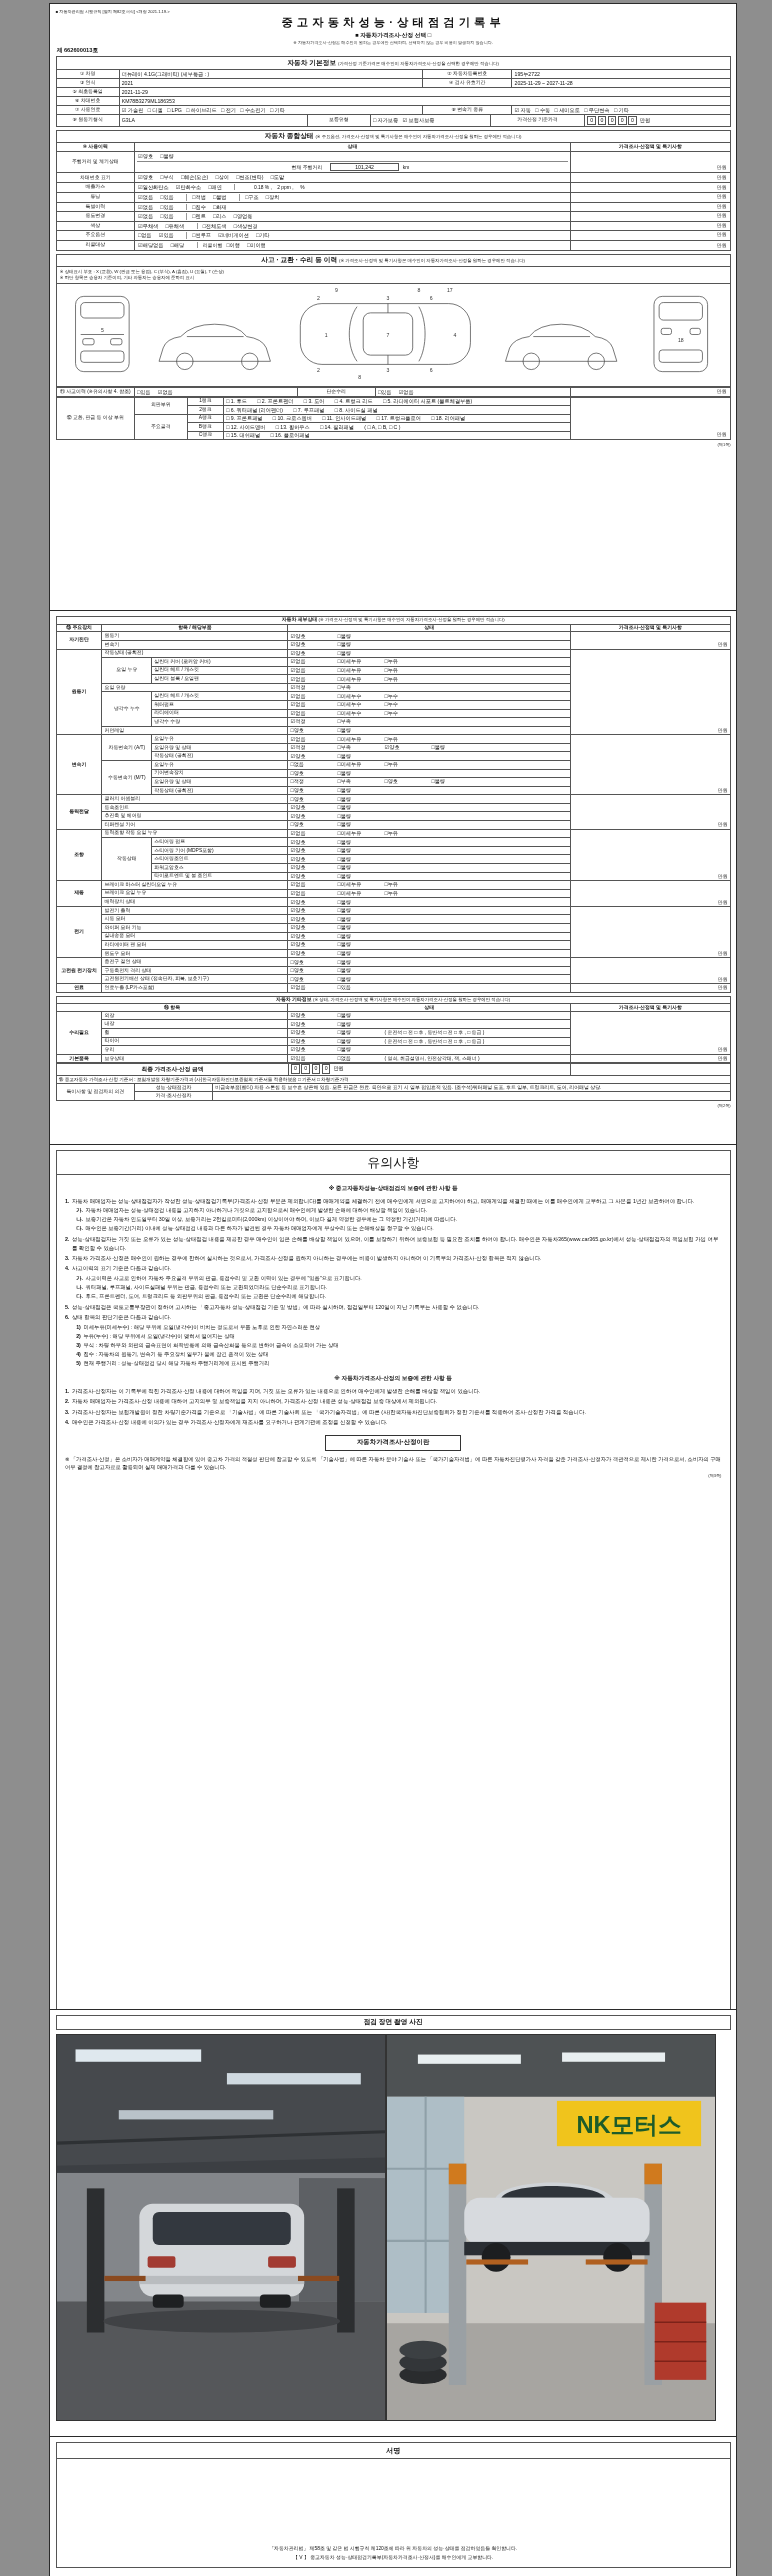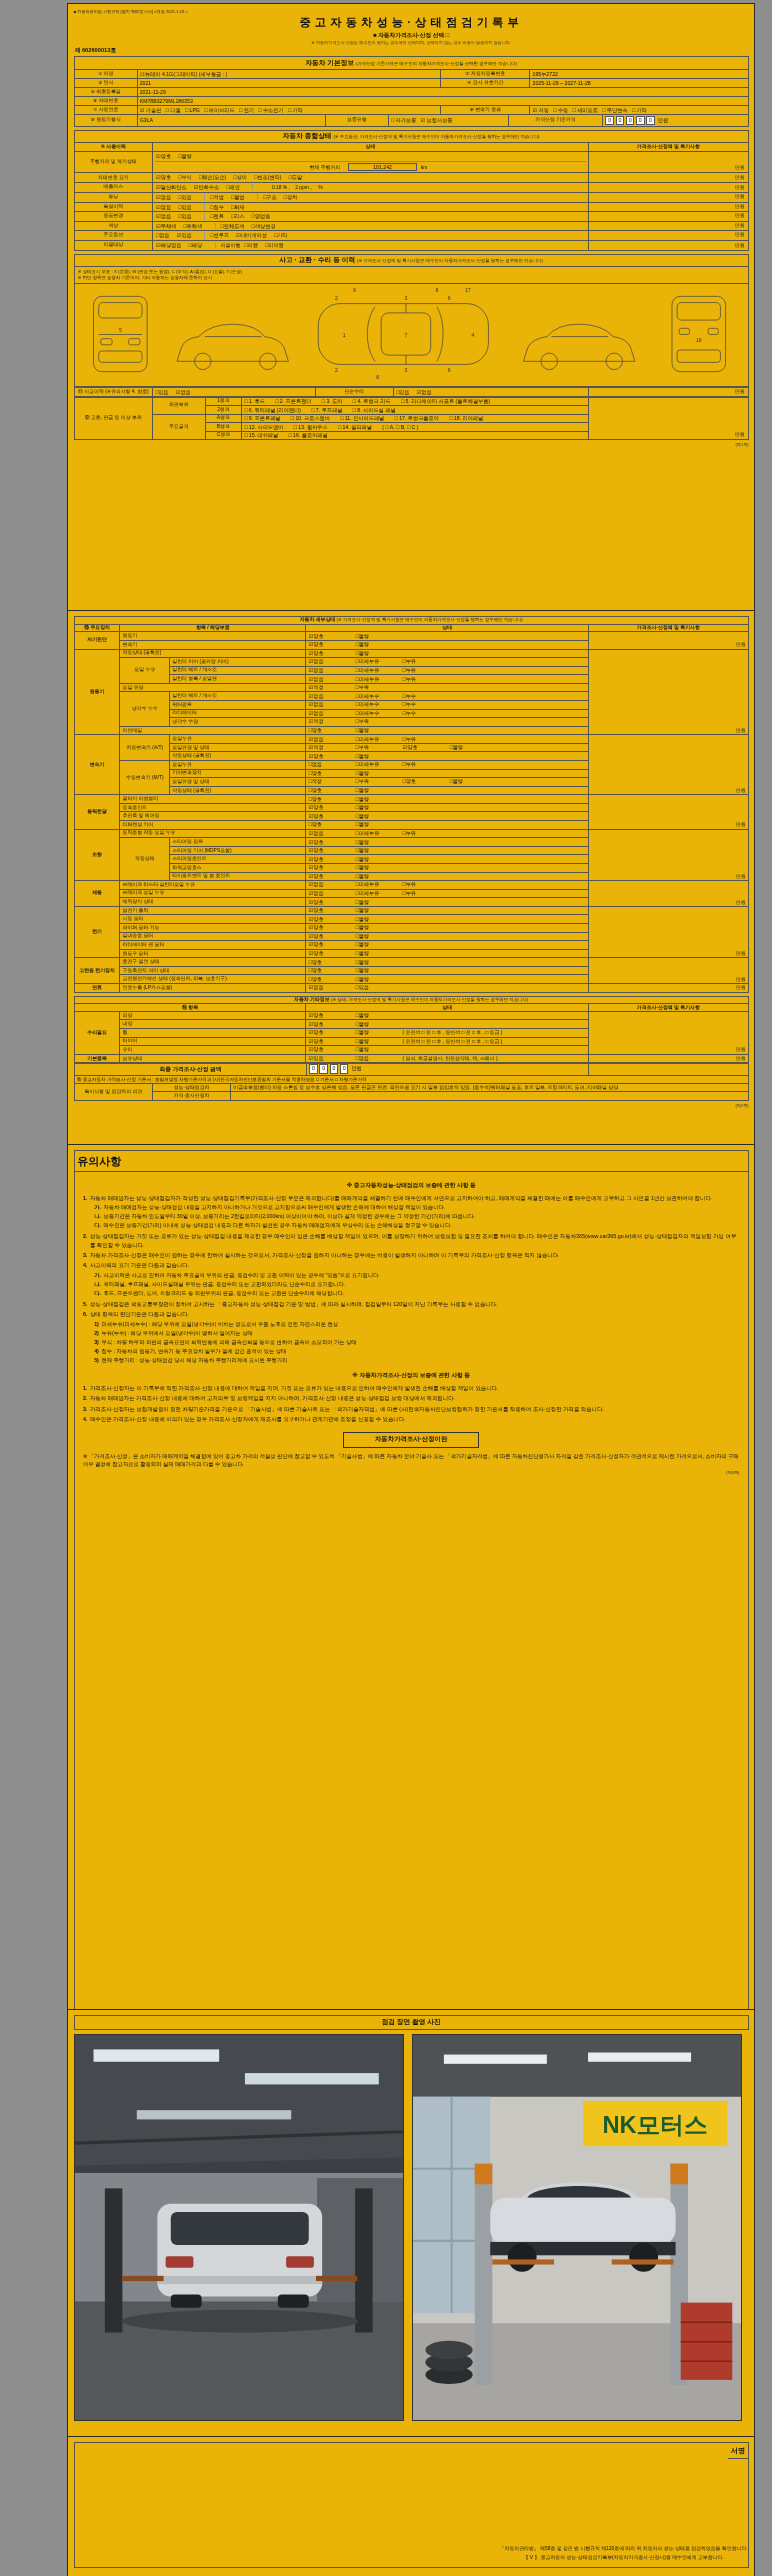--- a/index.html
+++ b/index.html
@@ -1,18 +1,18 @@
 <!DOCTYPE html>
 <html style="font-size:8.2px"><head>
 <meta charset="utf-8">
 <style>
   html,body{margin:0;padding:0;}
   body{width:773px;height:2576px;background:#8e8e8e;font-family:"Liberation Sans","DejaVu Sans",sans-serif;color:#111;}
   .canvas{position:relative;width:773px;height:2576px;overflow:hidden;}
-  .page{position:absolute;left:67px;width:675px;background:#eab308;border:0.5px solid #2a2a2a;padding:5.2px 5.7px;overflow:hidden;}
+  .page{position:absolute;left:49px;width:675px;background:#ffffff;border:0.5px solid #2a2a2a;padding:5.2px 5.7px;overflow:hidden;}
   #p1{top:3.1px;height:603px;}
   #p2{top:610px;height:530px;}
   #p3{top:1144px;height:861px;}
   #p4{top:2009px;height:423px;}
   #p5{top:2436px;height:135px;}
   table{width:100%;border-collapse:collapse;table-layout:fixed;}
   table.mtup{margin-top:-0.5px;}
   td{border:0.5px solid #555;padding:0.5px 2.1px;font-size:5.2px;line-height:1.25;vertical-align:middle;word-break:keep-all;}
   .tt{font-size:6.7px;font-weight:bold;text-align:center;padding:1.5px 1px;}
   .nt{font-size:4.4px;font-weight:normal;color:#222;}
@@ -43,35 +43,35 @@
   .diagrambox{border:0.5px solid #555;border-top:none;padding:1px;}
   .marker{font-size:4.1px;text-align:right;margin-top:2.1px;color:#333;}
   
   .tight td{font-size:4.9px;padding:0.3px 2.1px;line-height:1.22;}
   .catcell{text-align:center;font-size:4.9px;font-weight:bold;}
   .subcell{text-align:center;font-size:4.9px;}
   .itemcell{font-size:4.9px;}
   .bigmoney{font-weight:bold;text-align:center;font-size:5.7px;}
   
   .notesbox{border:0.5px solid #555;height:100%;}
-  .notes-title{border-bottom:0.5px solid #555;text-align:left;font-weight:bold;font-size:11px;padding:2.6px;}
+  .notes-title{border-bottom:0.5px solid #555;text-align:center;font-weight:normal;font-size:13px;padding:2.6px;}
   .notes-body{padding:6.2px 8.2px;}
   .notes-sec{text-align:center;font-weight:bold;font-size:5.7px;margin:3.1px 0 4.1px 0;}
   .nitem{display:flex;gap:2.6px;font-size:5.4px;line-height:1.55;margin:2.1px 0;}
   .nsub{display:flex;gap:2.6px;font-size:5.3px;line-height:1.5;margin:1px 0 1px 11.3px;}
   .nno{flex:0 0 auto;font-weight:bold;}
   .notes-boxtitle-wrap{text-align:center;margin:8.2px 0 4.1px 0;}
   .notes-boxtitle{display:inline-block;border:0.8px solid #333;font-weight:bold;font-size:6.4px;padding:2.6px 31px;}
   .notes-boxtext{font-size:5.3px;line-height:1.55;margin-top:2.1px;}
   
   .ptitle{border:0.5px solid #555;text-align:center;font-weight:bold;font-size:6.7px;padding:2.1px;margin-bottom:4.1px;}
-  .photo-row{display:flex;gap:8px;}
+  .photo-row{display:flex;gap:0;}
   .photo{margin:0;width:328px;height:385px;border:0.5px solid #333;overflow:hidden;background:#555;}
   
-  .signwrap{border:0.5px solid #555;height:124px;display:flex;flex-direction:column;align-items:flex-end;}
+  .signwrap{border:0.5px solid #555;height:124px;display:flex;flex-direction:column;}
   .sign-title{border-bottom:0.5px solid #555;text-align:center;font-weight:bold;font-size:7.2px;padding:2.6px;}
   .sign-fee{text-align:right;padding:5.2px 8.2px 0 0;font-size:8.2px;font-weight:bold;color:#2b3bb2;}
   .sign-lines{margin-top:auto;text-align:center;font-size:4.9px;padding-bottom:5.2px;line-height:1.7;color:#111;}
 </style>
 </head>
 <body>
 
 <div class="canvas">
 
   <div class="page" id="p1">

